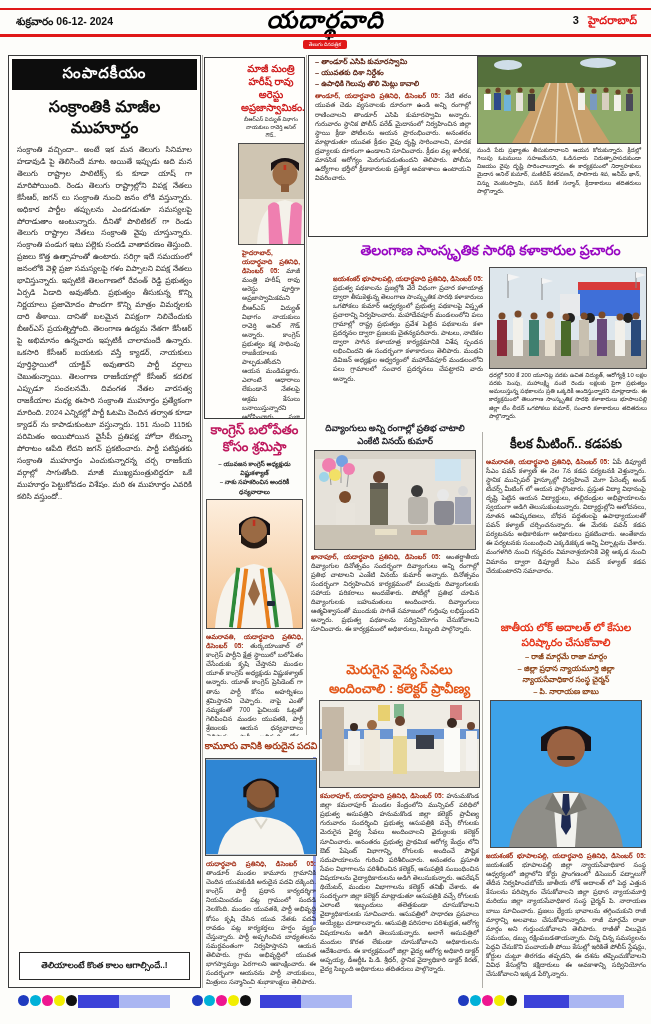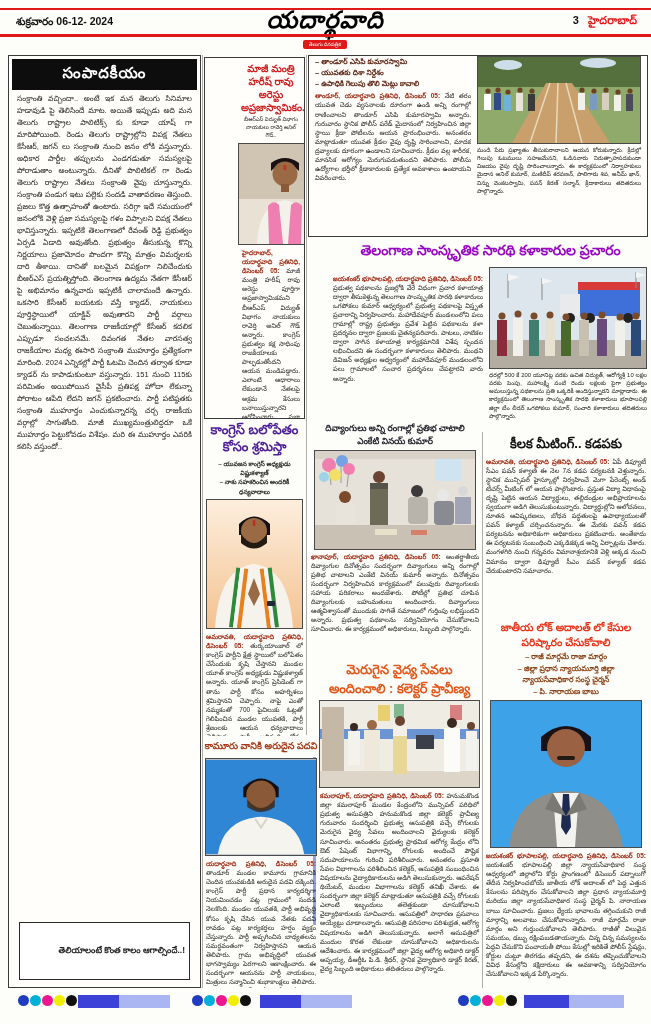--- a/index.html
+++ b/index.html
@@ -17,29 +17,29 @@
   .h-date{position:absolute;left:16px;top:15px;font-size:10.5px;font-weight:bold;color:#111;}
   .masthead{position:absolute;left:230px;top:8px;width:190px;text-align:center;}
   .masthead .logo{font-size:24px;font-weight:bold;font-style:italic;color:#000000;letter-spacing:1px;line-height:1;}
   .masthead .tag{display:inline-block;background:#e01818;color:#fff;font-size:5px;padding:1px 6px;border-radius:2px;position:relative;z-index:3;}
   .h-page{position:absolute;right:14px;top:14px;font-size:11px;font-weight:bold;color:#111;}
   .h-page .city{color:#e01818;margin-left:6px;}
   
   .ed-bar{margin:3px;background:#0d0d0d;color:#fff;text-align:center;font-size:15px;font-weight:bold;padding:5px 0;letter-spacing:1px;}
   .ed-head{font-size:16px;font-weight:bold;text-align:center;margin:7px 4px 5px;line-height:1.3;color:#101010;}
   .ed-body{margin:0 8px;font-size:7.6px;line-height:1.58;text-align:justify;}
-  .ed-note{position:absolute;bottom:7px;left:10px;right:10px;border:1px solid #2a2a2a;text-align:right;font-weight:bold;font-size:8.5px;padding:22px 4px;background:#fff;}
+  .ed-note{position:absolute;bottom:7px;left:10px;right:10px;border:1px solid #2a2a2a;text-align:center;font-weight:bold;font-size:8.5px;padding:7px 4px;background:#fff;}
   
   .hd{font-weight:bold;text-align:center;}
   .hd-harish{color:#cf1f1f;font-size:10px;line-height:1.3;margin:4px 3px 2px;}
   .sub-harish{font-size:5.4px;text-align:center;color:#222;margin:0 2px 3px;}
   .hd-chedu{color:#ae00a6;font-size:16.5px;margin:4px 4px 3px;letter-spacing:1px;}
   .bullet{font-size:7.4px;font-weight:bold;color:#5c2212;line-height:1.5;}
   .hd-culture{color:#9807c2;font-size:14px;margin:2px 2px 5px;}
-  .hd-congress{color:#4c1d95;font-size:13px;line-height:1.3;margin:2px 0 3px;}
+  .hd-congress{color:#be185d;font-size:13px;line-height:1.3;margin:2px 0 3px;}
   .sub-congress{font-size:6.2px;font-weight:bold;text-align:center;line-height:1.5;color:#1a1a1a;}
   .hd-kamuru{color:#a63a18;font-size:9.5px;margin:2px 0 4px;}
   .hd-divyang{color:#23232b;font-size:8.8px;line-height:1.4;margin:1px 2px;}
   .hd-medical{color:#e4581a;font-size:13px;line-height:1.35;margin:2px 0 3px;}
   .hd-meeting{color:#121212;font-size:13px;line-height:1.35;margin:3px 0 4px;}
   .hd-adalat{color:#e63418;font-size:10.5px;line-height:1.4;margin:2px 0 2px;}
   .sub-adalat{font-size:7.6px;font-weight:bold;color:#8d4418;text-align:center;line-height:1.5;}
   .row{display:flex;gap:6px;}
   
   .dots{position:absolute;top:995px;height:13px;display:flex;gap:1px;}
@@ -65,20 +65,21 @@
   </div>
   <div class="redrule" style="left:0;top:34px;width:651px;height:2.5px;"></div>
 
   <div class="vrule" style="left:202px;top:55px;height:933px;"></div>
   <div class="vrule" style="left:306px;top:55px;height:680px;"></div>
   <div class="vrule" style="left:482px;top:432px;height:556px;"></div>
   <div class="bluestrip" style="left:313px;top:757px;width:3px;height:168px;"></div>
 
   <div class="box" style="left:8px;top:55px;width:193px;height:933px;">
     <div class="ed-bar">సంపాదకీయం</div>
+    <div class="ed-head">సంక్రాంతికి మాజీల ముహూర్తం</div>
     <div class="ed-body">సంక్రాంతి వచ్చిందా.. అంటే ఇక మన తెలుగు సినిమాల హడావుడి పై తెలిసిందే మాట. అయితే ఇప్పుడు అది మన తెలుగు రాష్ట్రాల పాలిటిక్స్ కు కూడా యాష్ గా మారిపోయింది. రెండు తెలుగు రాష్ట్రాల్లోని విపక్ష నేతలు కేసీఆర్, జగన్ లు సంక్రాంతి నుంచి జనం లోకి వస్తున్నారు. అధికార పార్టీల తప్పులను ఎండగడుతూ సమస్యలపై పోరాడుతాం అంటున్నారు. దీనితో పొలిటికల్ గా రెండు తెలుగు రాష్ట్రాల నేతలు సంక్రాంతి వైపు చూస్తున్నారు. సంక్రాంతి పండుగ ఇటు పల్లెకు సందడి వాతావరణం తెస్తుంది. ప్రజలు కొత్త ఉత్సాహంతో ఉంటారు. సరిగ్గా ఇదే సమయంలో జనంలోకి వెళ్లి ప్రజా సమస్యలపై గళం విప్పాలని విపక్ష నేతలు భావిస్తున్నారు. ఇప్పటికే తెలంగాణలో రేవంత్ రెడ్డి ప్రభుత్వం ఏర్పడి ఏడాది అవుతోంది. ప్రభుత్వం తీసుకున్న కొన్ని నిర్ణయాలు ప్రజామోదం పొందగా కొన్ని మాత్రం విమర్శలకు దారి తీశాయి. దానితో బలమైన విపక్షంగా నిలిచేందుకు బీఆర్ఎస్ ప్రయత్నిస్తోంది. తెలంగాణ ఉద్యమ నేతగా కేసీఆర్ పై అభిమానం ఉన్నవారు ఇప్పటికీ చాలామందే ఉన్నారు. ఒకసారి కేసీఆర్ బయటకు వస్తే క్యాడర్, నాయకులు పూర్తిస్థాయిలో యాక్టివ్ అవుతారని పార్టీ వర్గాలు చెబుతున్నాయి. తెలంగాణ రాజకీయాల్లో కేసీఆర్ కదలిక ఎప్పుడూ సంచలనమే. దివంగత నేతల వారసత్వ రాజకీయాల మధ్య ఈసారి సంక్రాంతి ముహూర్తం ప్రత్యేకంగా మారింది. 2024 ఎన్నికల్లో పార్టీ ఓటమి చెందిన తర్వాత కూడా క్యాడర్ ను కాపాడుకుంటూ వస్తున్నారు. 151 నుంచి 115కు పరిమితం అయిపోయిన వైసీపీ ప్రతిపక్ష హోదా లేకున్నా పోరాటం ఆపేది లేదని జగన్ ప్రకటించారు. పార్టీ పటిష్ఠతకు సంక్రాంతి ముహూర్తం ఎంచుకున్నారన్న చర్చ రాజకీయ వర్గాల్లో సాగుతోంది. మాజీ ముఖ్యమంత్రులిద్దరూ ఒకే ముహూర్తం పెట్టుకోవడం విశేషం. మరి ఈ ముహూర్తం ఎవరికి కలిసి వస్తుందో..</div>
     <div class="ed-note">తెలియాలంటే కొంత కాలం ఆగాల్సిందే..!</div>
   </div>
 
   <div class="box" style="left:204px;top:57px;width:101px;height:362px;padding-left:33px;">
     <div class="hd hd-harish">మాజీ మంత్రి హరీష్ రావు అరెస్టు అప్రజాస్వామికం..</div>
     <div class="sub-harish">బీఆర్ఎస్ విద్యుత్ విభాగం నాయకులు రావెర్తి అనిల్ గౌడ్..</div>
     <svg class="photo" style="margin:0 auto 3px;" width="91" height="100" viewBox="0 0 91 100">
       <rect width="91" height="100" fill="#cfc5b2"></rect>
         <rect y="55" width="91" height="45" fill="#e9e2d4"></rect>

